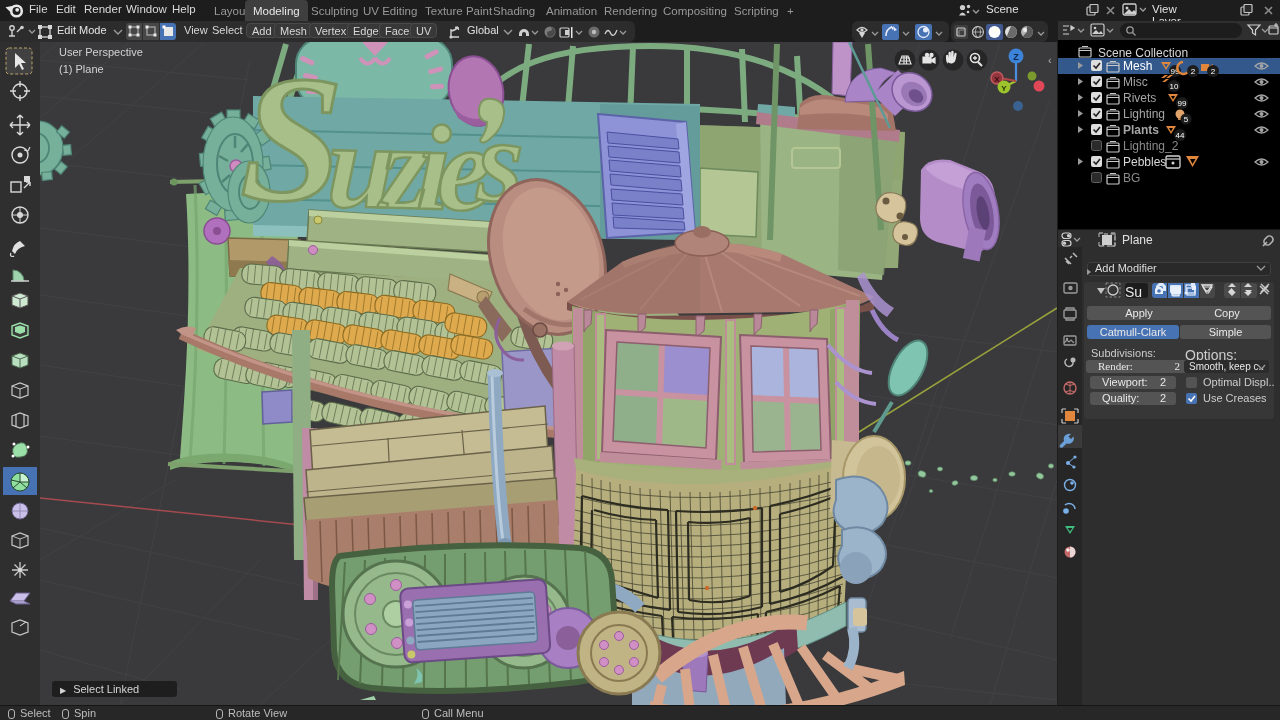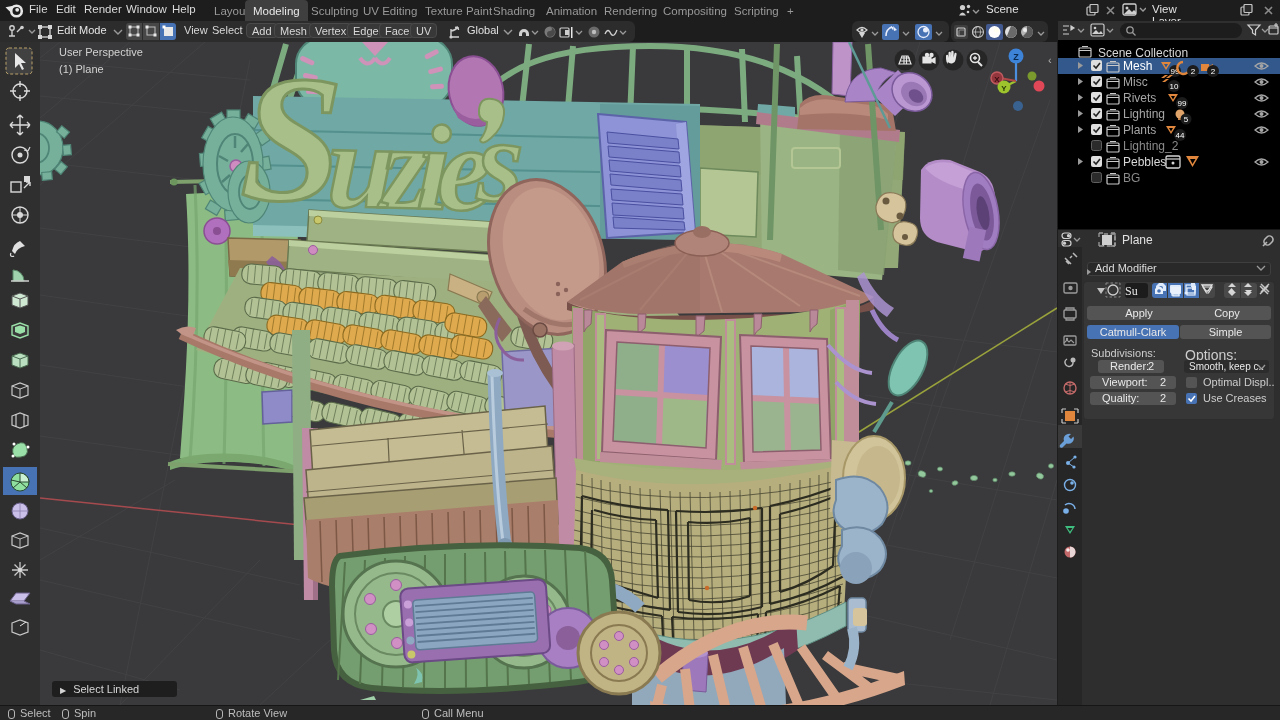--- a/index.html
+++ b/index.html
@@ -734,21 +734,21 @@
       <path d="M204,8 l3,3 3,-3" stroke="#9a9a9a" stroke-width="1.3" fill="none"></path>
       <rect x="211" y="5" width="9" height="8" rx="1" fill="none" stroke="#cfcfcf" stroke-width="1.2"></rect>
         <path d="M211,7 h9 M218,2 v4 M216,4 h4" stroke="#cfcfcf" stroke-width="1.1"></path>
     </svg>
 
     <div class="orow" style="top:24px;"><span style="margin-left:40px; color:#d8d8d8;">Scene Collection</span></div>
     <div class="orow" style="top:37px; background:#33598c; color:#fff;"><span style="margin-left:65px;">Mesh</span></div>
     <div class="orow" style="top:53px; color:#a5a5a5;"><span style="margin-left:65px;">Misc</span></div>
     <div class="orow" style="top:69px; color:#a5a5a5;"><span style="margin-left:65px;">Rivets</span></div>
     <div class="orow" style="top:85px; color:#a5a5a5;"><span style="margin-left:65px;">Lighting</span></div>
-    <div class="orow" style="top:101px; color:#a5a5a5;"><span style="margin-left:65px;">Plants</span></div>
+    <div class="orow" style="top:101px; color:#a5a5a5;"><span style="margin-left:65px;font-weight:bold;">Plants</span></div>
     <div class="orow" style="top:117px; color:#8a8a8a;"><span style="margin-left:65px;">Lighting_2</span></div>
     <div class="orow" style="top:133px; color:#d8d8d8;"><span style="margin-left:65px;">Pebbles</span></div>
     <div class="orow" style="top:149px; color:#8a8a8a;"><span style="margin-left:65px;">BG</span></div>
     <svg class="abs" style="left:0; top:22px;" width="222" height="145" viewBox="0 0 222 145">
       <defs>
         <g id="colico">
             <rect x="0" y="2" width="12" height="9" rx="1" fill="none" stroke="#c9c9c9" stroke-width="1.2"></rect>
             <path d="M0,4.5 h12 M3,0.5 h6" stroke="#c9c9c9" stroke-width="1.1" fill="none"></path>
           </g>
         <g id="chkon">
@@ -841,35 +841,35 @@
       <div class="abs" style="left:0; top:195px; width:24px; height:20px; background:#3a3a3a;"></div>
       <span class="abs" style="left:64px; top:3px; color:#e0e0e0;">Plane</span>
 
       <div class="abs" style="left:29px; top:32px; width:184px; height:14px; background:#292929; border:1px solid #3f3f3f; border-radius:3px;">
         <span class="abs" style="left:7px; top:-1px; font-size:11px; color:#dcdcdc;">Add Modifier</span>
       </div>
 
       <div class="abs" style="left:25px; top:51px; width:192px; height:139px; background:#373737; border-radius:4px; border:1px solid #2d2d2d;"></div>
 
       <div class="abs" style="left:67px; top:53px; width:23px; height:15px; background:#1c1c1c; border-radius:3px;">
-          <span class="abs" style="left:0; top:1px; font-size:12px; color:#e8e8e8;font-family:Liberation Serif, serif;">Su</span>
+          <span class="abs" style="left:0; top:1px; font-size:14px; color:#e8e8e8;">Su</span>
         </div>
       <div class="abs" style="left:94px; top:53px; width:15px; height:15px; background:#4772b3; border-radius:3px 0 0 3px;"></div>
       <div class="abs" style="left:110px; top:53px; width:15px; height:15px; background:#4772b3;"></div>
       <div class="abs" style="left:126px; top:53px; width:15px; height:15px; background:#4772b3;"></div>
       <div class="abs" style="left:142px; top:53px; width:15px; height:15px; background:#474747; border-radius:0 3px 3px 0;"></div>
       <div class="abs" style="left:166px; top:53px; width:16px; height:15px; background:#4a4a4a; border-radius:3px 0 0 3px;"></div>
       <div class="abs" style="left:183px; top:53px; width:16px; height:15px; background:#4a4a4a; border-radius:0 3px 3px 0;"></div>
       <div class="pbtn" style="left:29px; top:76px; width:104px;">Apply</div>
       <div class="pbtn" style="left:125px; top:76px; width:88px;">Copy</div>
       <div class="pbtn" style="left:29px; top:95px; width:92px; background:#4772b3;">Catmull-Clark</div>
       <div class="pbtn" style="left:122px; top:95px; width:91px;">Simple</div>
       <span class="abs" style="left:33px; top:117px; font-size:11px; color:#cdcdcd;">Subdivisions:</span>
       <span class="abs" style="left:127px; top:117px; font-size:14px; color:#cdcdcd;">Options:</span>
-      <div class="pfield" style="left:40px; top:130px; width:66px;">
+      <div class="pfield" style="left:28px; top:130px; width:104px;font-family:Liberation Serif, serif;">
           <span style="position:absolute; left:12px;">Render:</span>
           <span style="position:absolute; right:10px;">2</span>
         </div>
       <div class="pfield" style="left:32px; top:146px; width:86px;">
           <span style="position:absolute; left:12px;">Viewport:</span>
           <span style="position:absolute; right:10px;">2</span>
         </div>
       <div class="pfield" style="left:32px; top:162px; width:86px;padding-left:48px;">
           <span style="position:absolute; left:12px;">Quality:</span>
           <span style="position:absolute; right:10px;">2</span>

